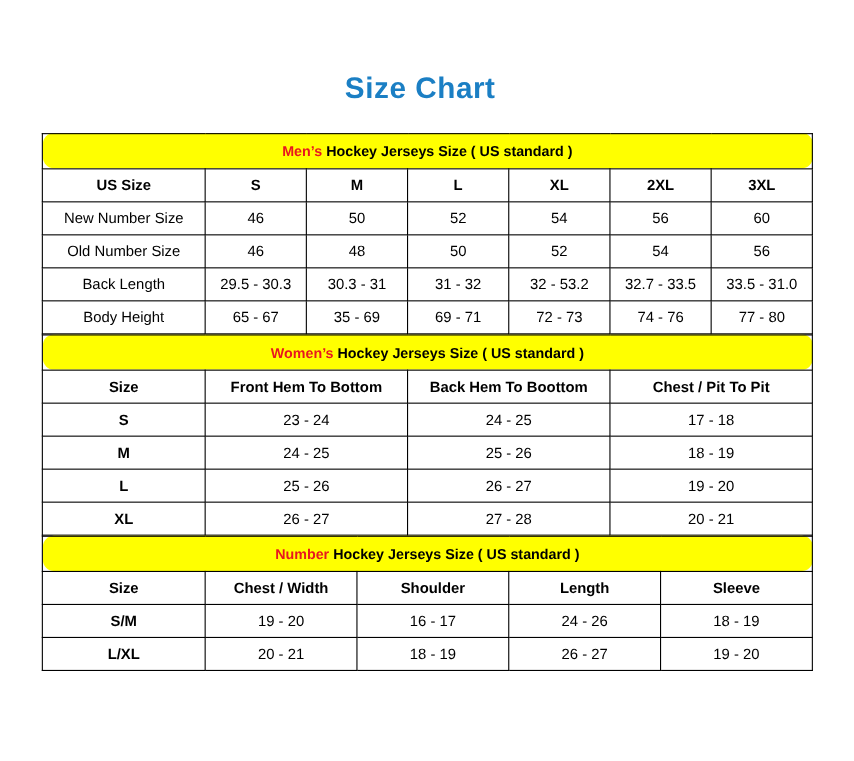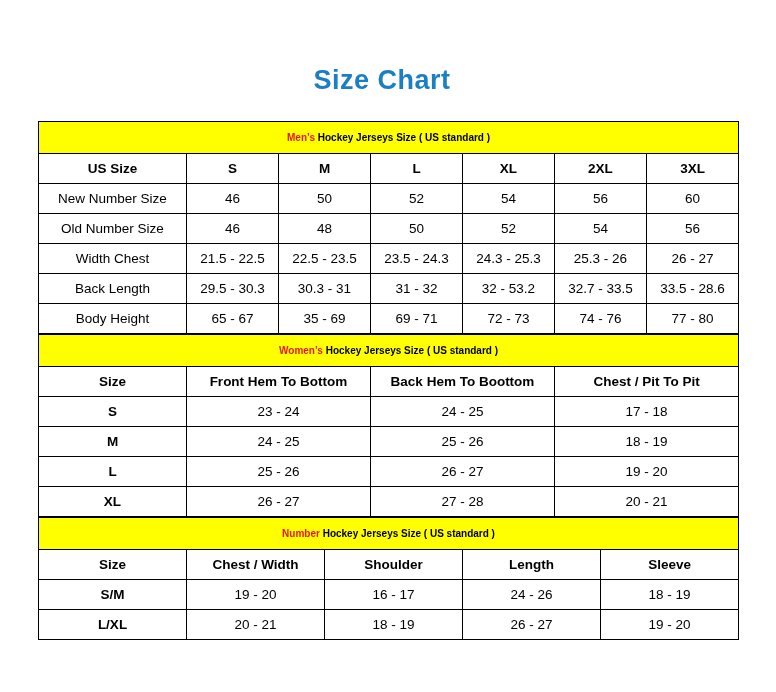--- a/index.html
+++ b/index.html
@@ -43,22 +43,23 @@
     font-size: 13.5px;
     text-align: center;
     vertical-align: middle;
     padding: 0;
     height: 29px;
     font-weight: normal;
   }
   .band {
     background: #ffff00;
     font-weight: bold;
-    font-size: 10px;
+    font-size: 13px;
     height: 31px;
+    border-radius: 10px;
   }
   .band .hl {
     color: #e8171f;
   }
   .hdr {
     font-weight: bold;
     text-align: center;
   }
   .rowlabel-bold {
     font-weight: bold;
@@ -118,36 +119,27 @@
         <tr>
           <td>Old Number Size</td>
           <td>46</td>
           <td>48</td>
           <td>50</td>
           <td>52</td>
           <td>54</td>
           <td>56</td>
         </tr>
         <tr>
-          <td>Width Chest</td>
-          <td>21.5 - 22.5</td>
-          <td>22.5 - 23.5</td>
-          <td>23.5 - 24.3</td>
-          <td>24.3 - 25.3</td>
-          <td>25.3 - 26</td>
-          <td>26 - 27</td>
-        </tr>
-        <tr>
           <td>Back Length</td>
           <td>29.5 - 30.3</td>
           <td>30.3 - 31</td>
           <td>31 - 32</td>
           <td>32 - 53.2</td>
           <td>32.7 - 33.5</td>
-          <td>33.5 - 28.6</td>
+          <td>33.5 - 31.0</td>
         </tr>
         <tr>
           <td>Body Height</td>
           <td>65 - 67</td>
           <td>35 - 69</td>
           <td>69 - 71</td>
           <td>72 - 73</td>
           <td>74 - 76</td>
           <td>77 - 80</td>
         </tr>

